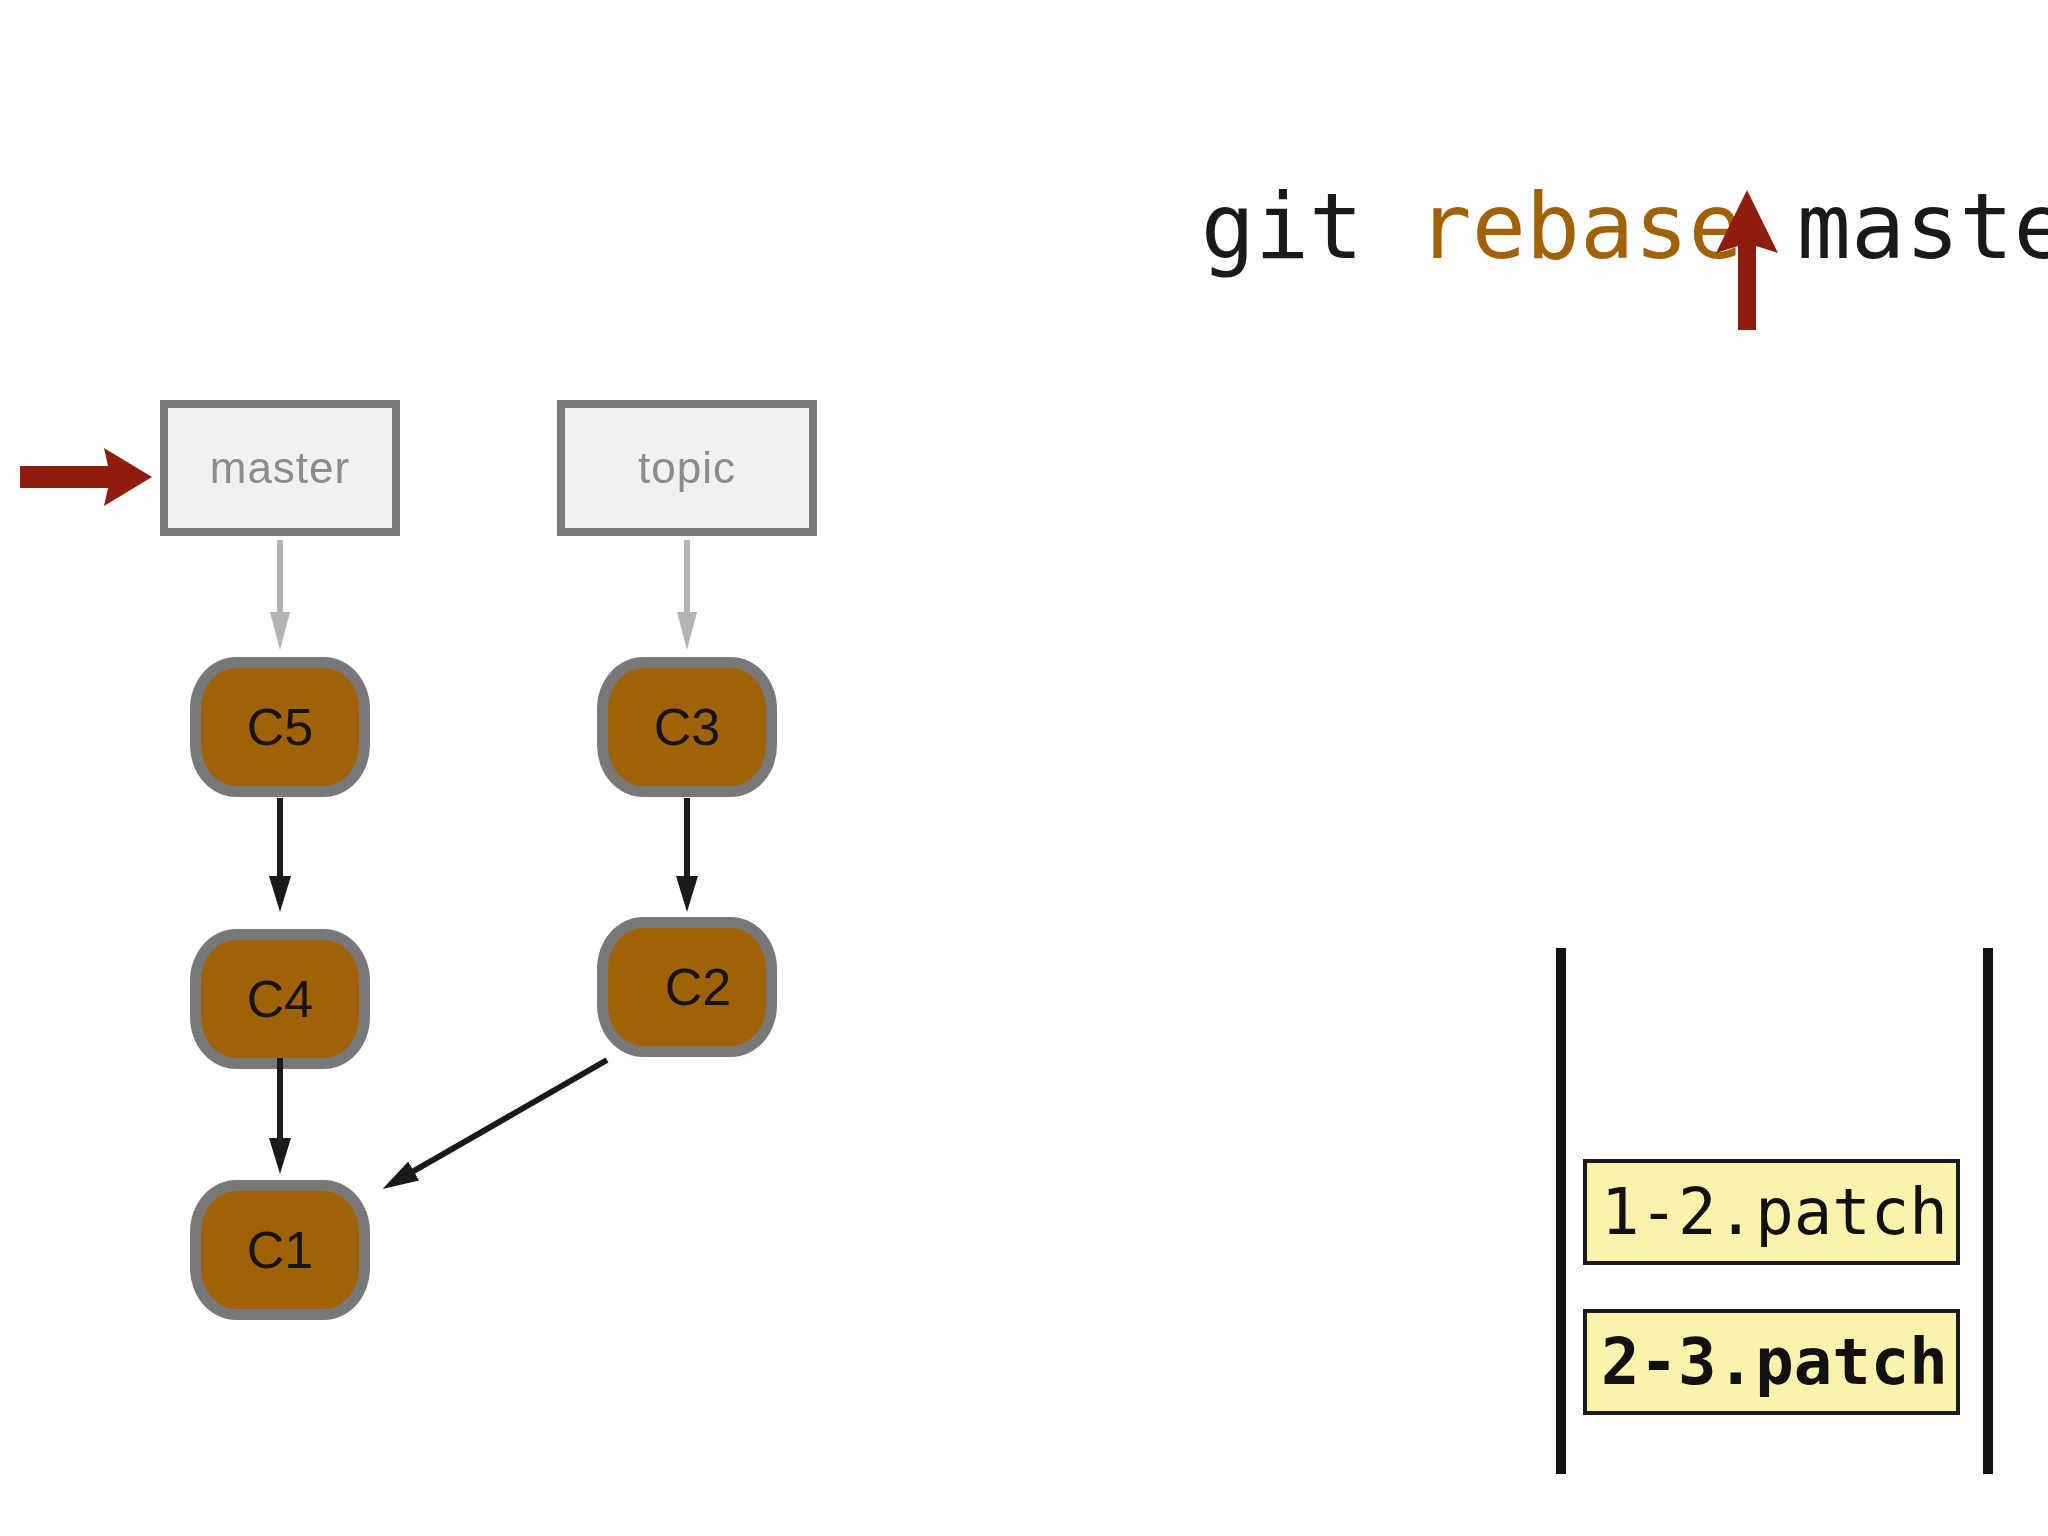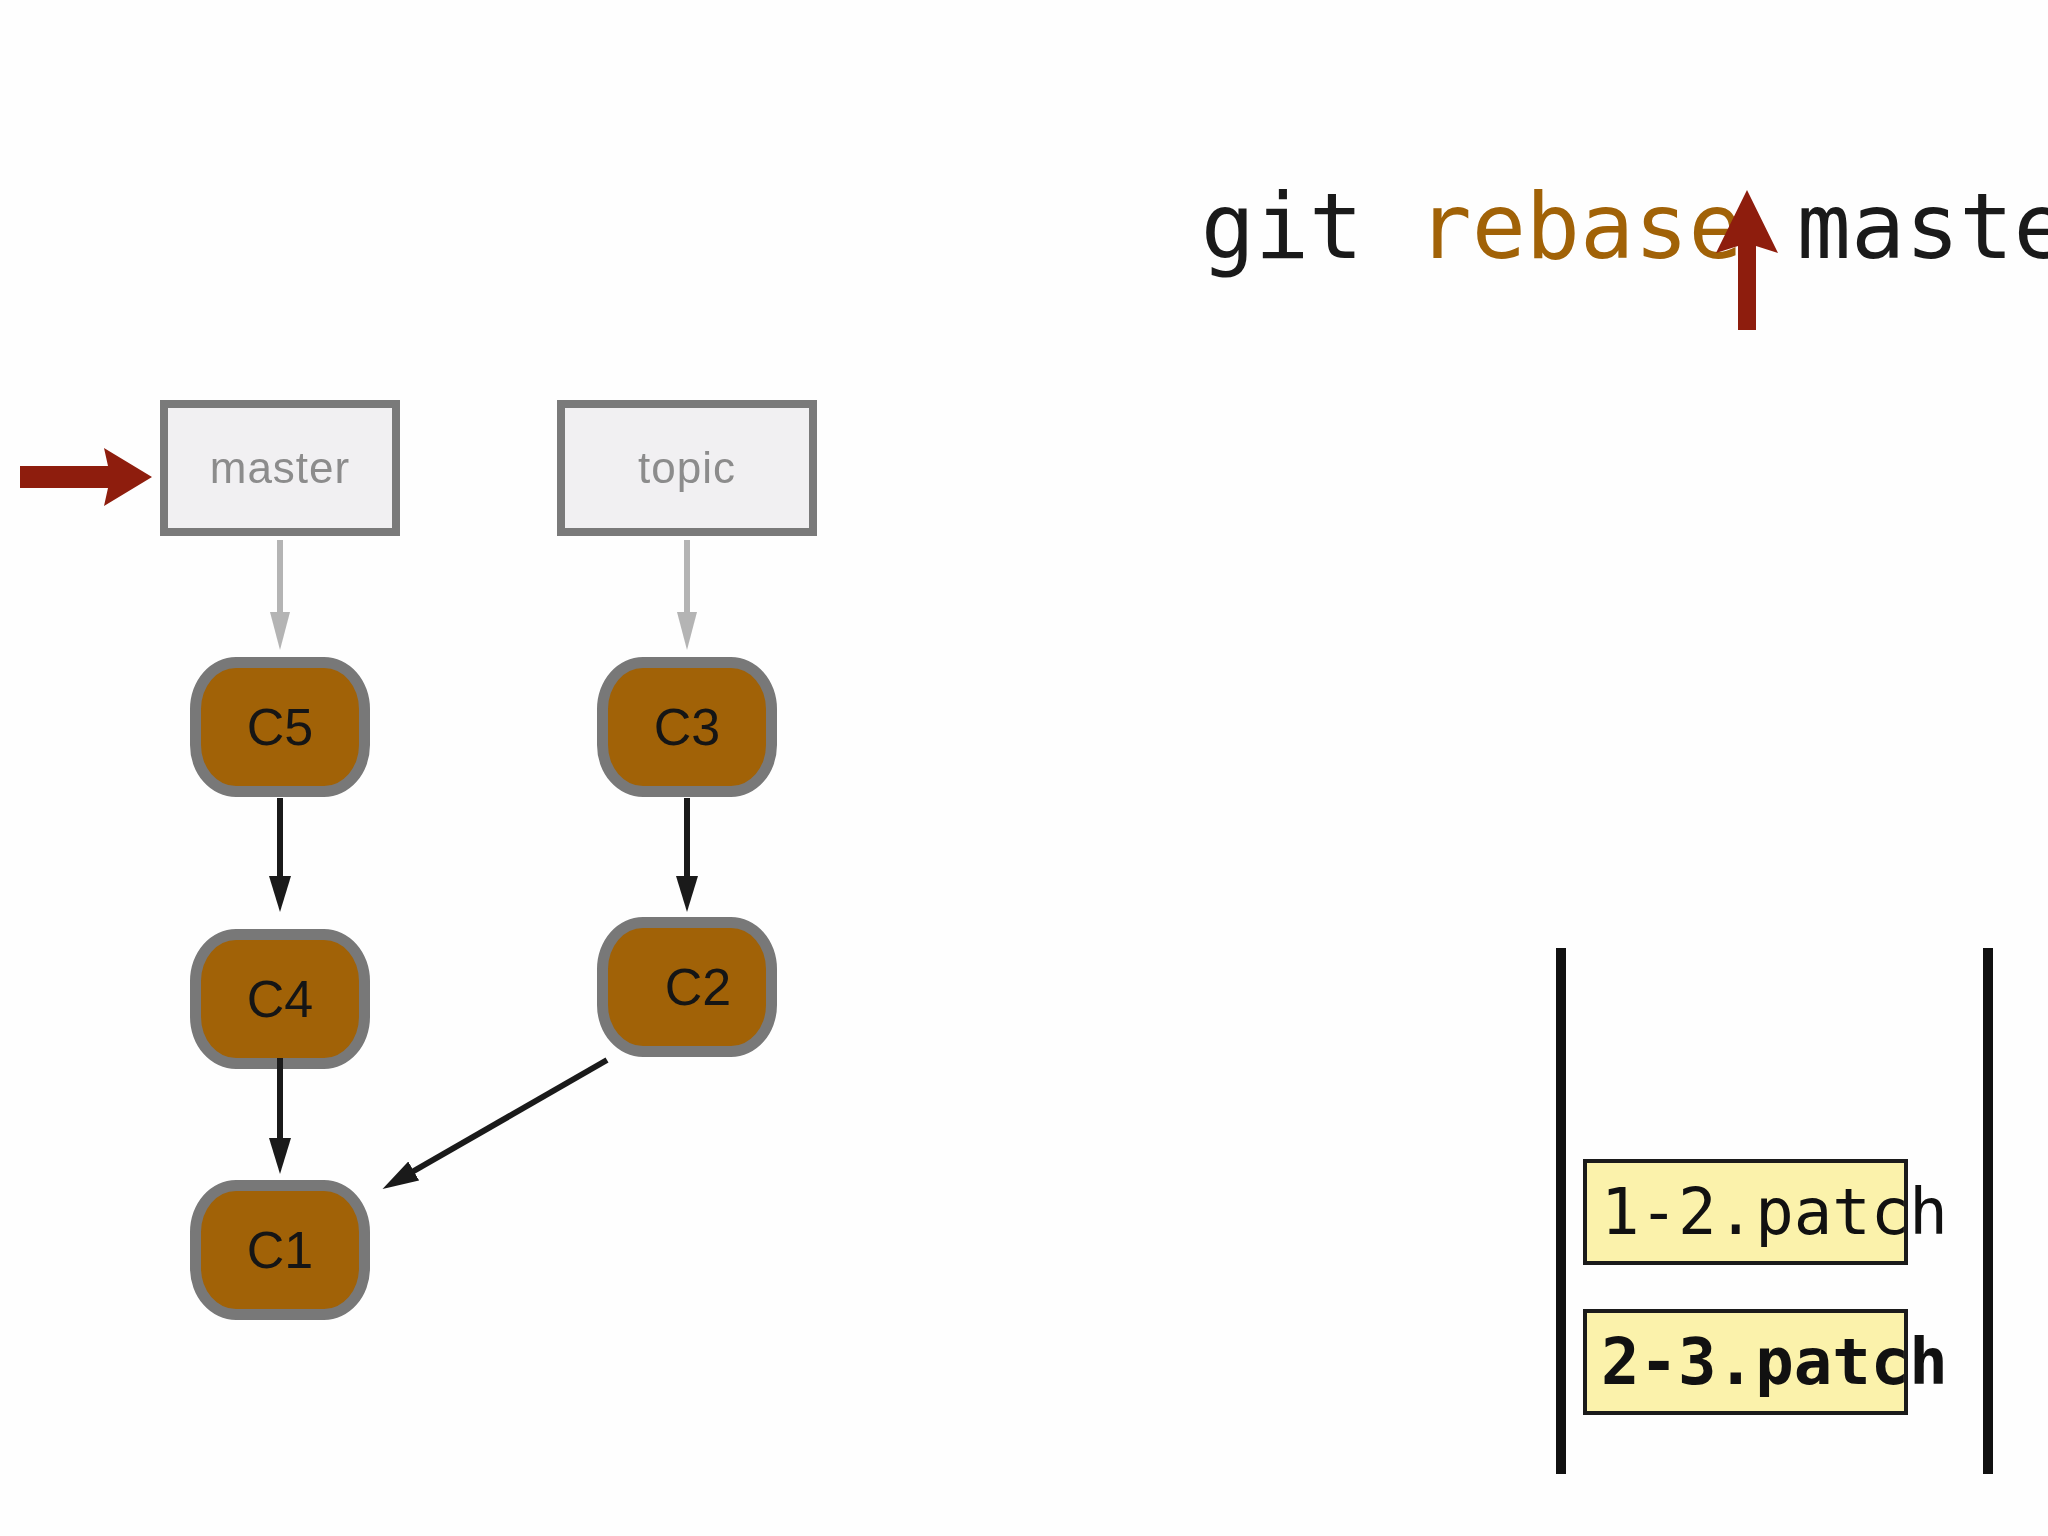--- a/index.html
+++ b/index.html
@@ -36,21 +36,21 @@
     color:#151515;font-size:52px;
   }
   .commit.c5{left:190px;top:657px;}
   .commit.c4{left:190px;top:917px;margin-top:12px;}
   .commit.c1{left:190px;top:1180px;}
   .commit.c3{left:597px;top:657px;}
   .commit.c2{left:597px;top:917px;padding-left:22px;}
 
   
   .patch{
-    position:absolute;left:1583px;width:325px;height:106px;
+    position:absolute;left:1583px;width:377px;height:106px;
     background:#FBF2AB;border:4px solid #1B1B1B;box-sizing:border-box;
     display:flex;align-items:center;
     font-family:"DejaVu Sans Mono", monospace;font-size:64px;color:#111;
     padding-left:14px;white-space:pre;
   }
   .patch.p1{top:1159px;}
   .patch.p2{top:1309px;font-weight:bold;}
 </style>
 </head>
 <body>

